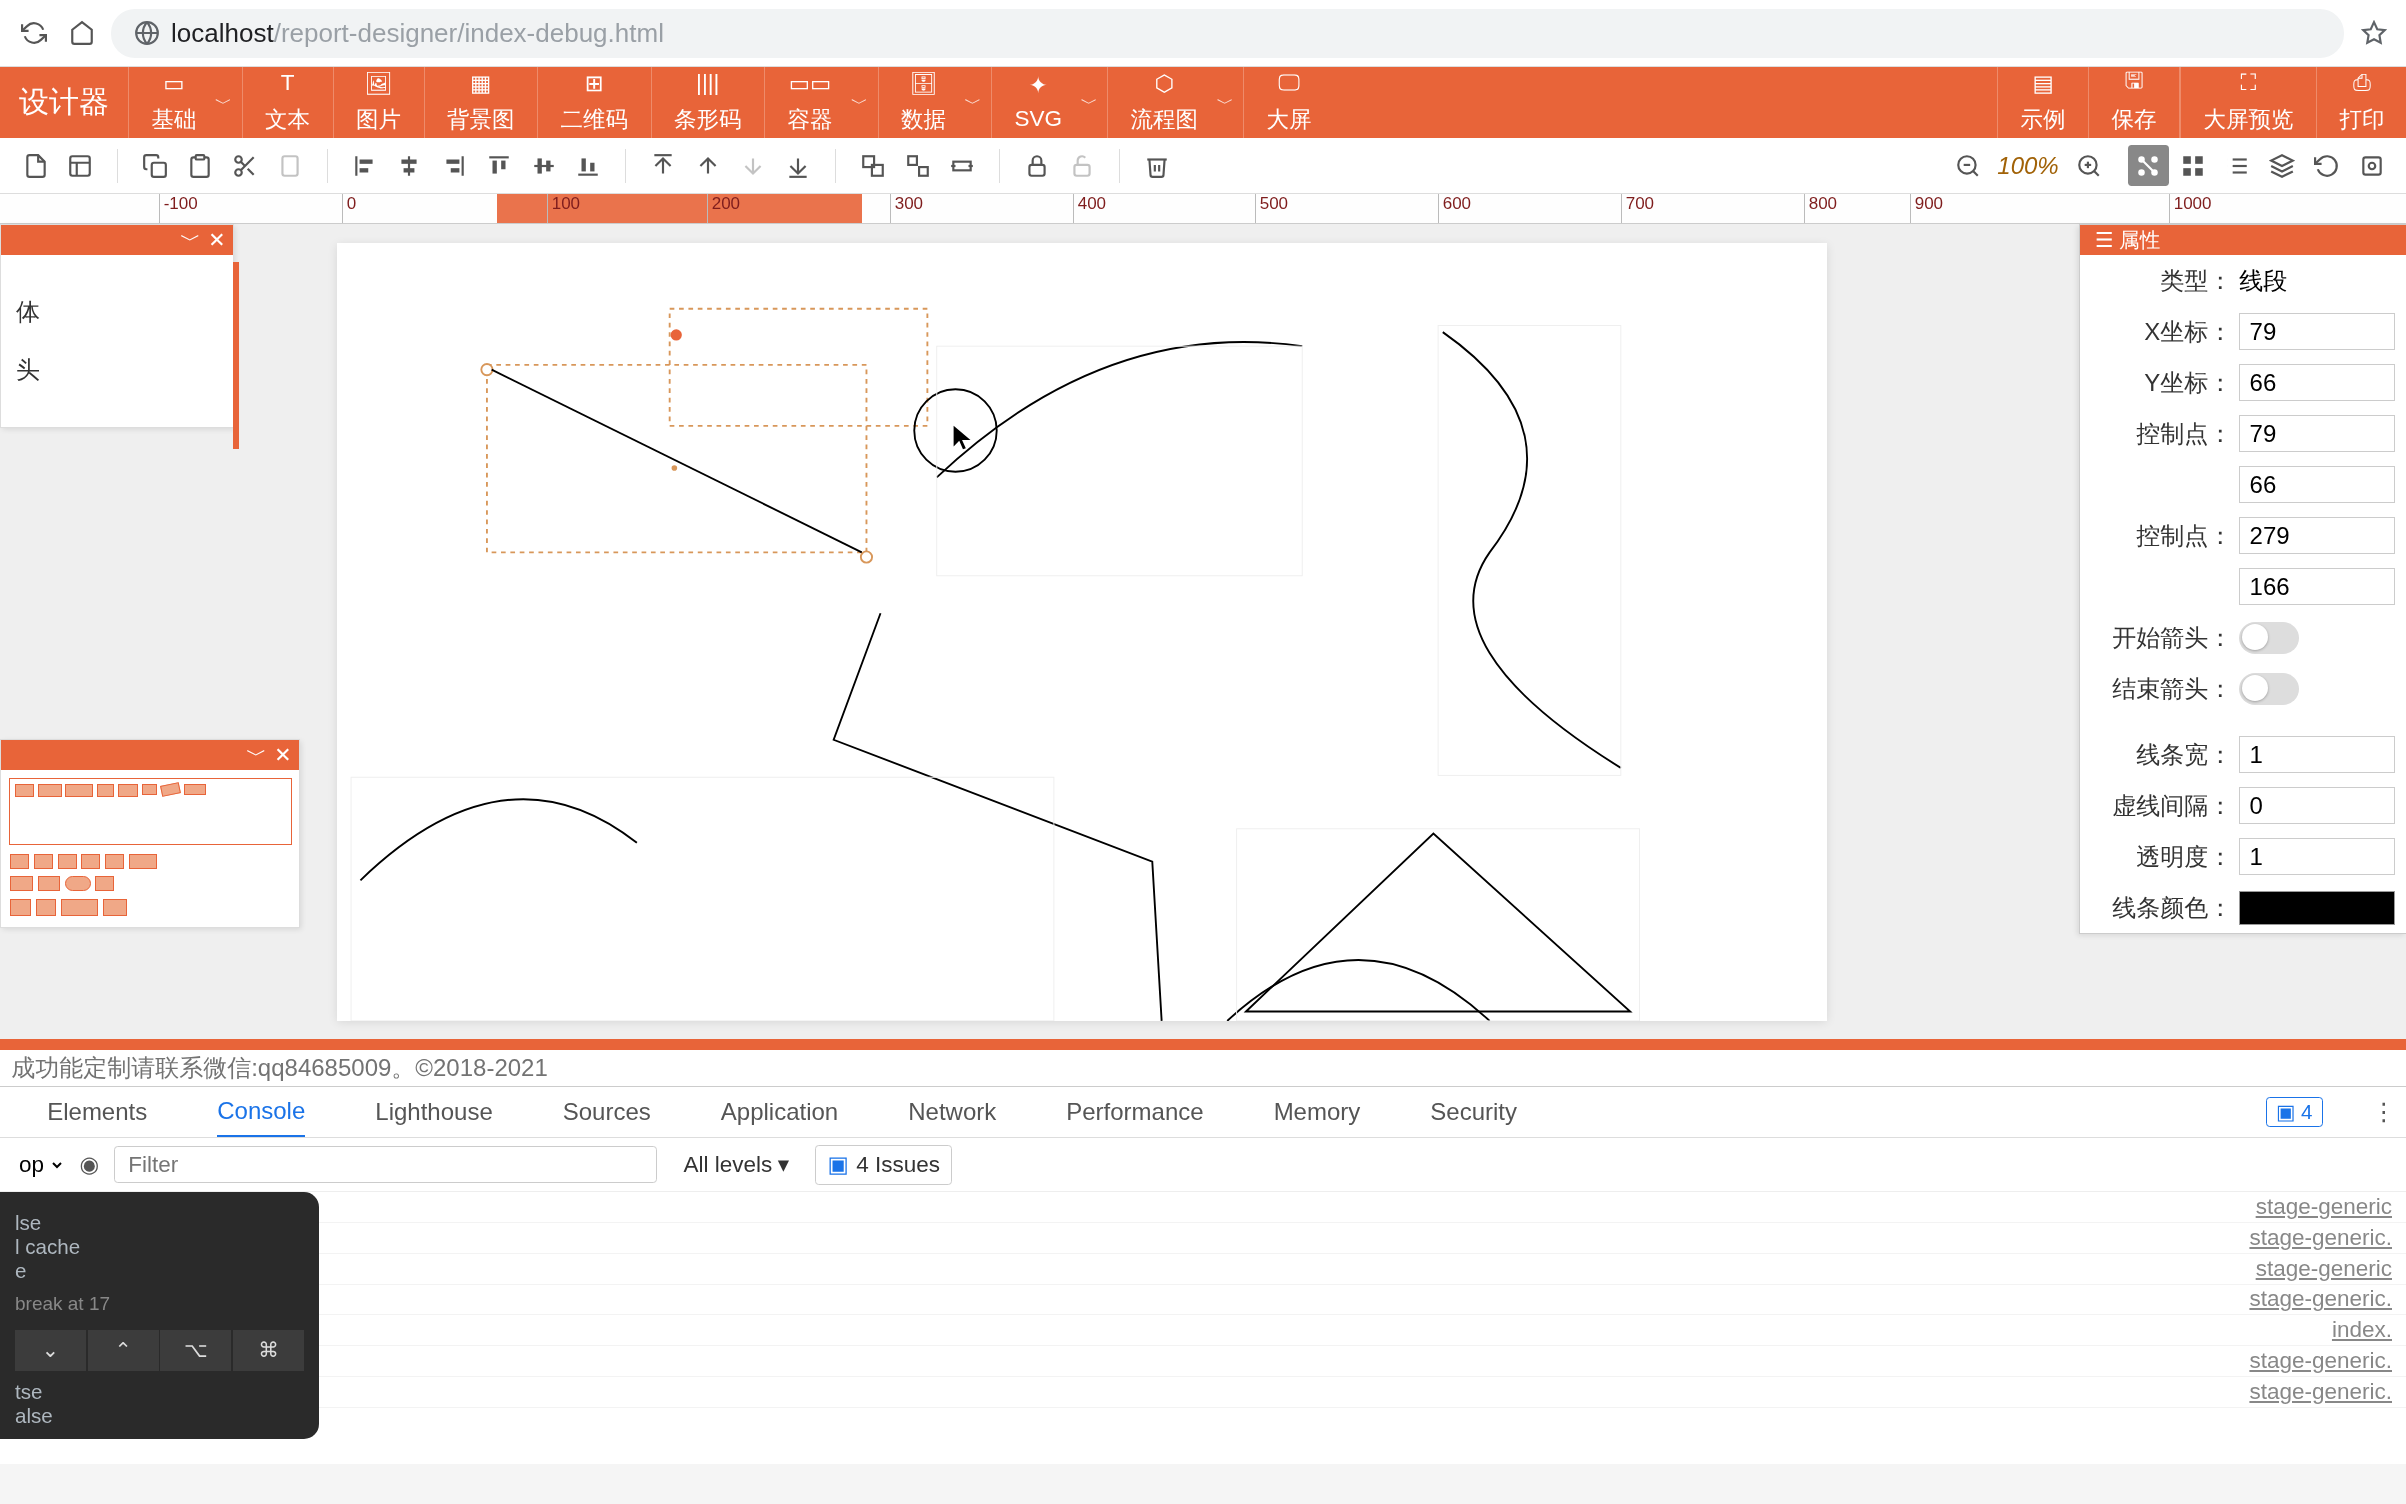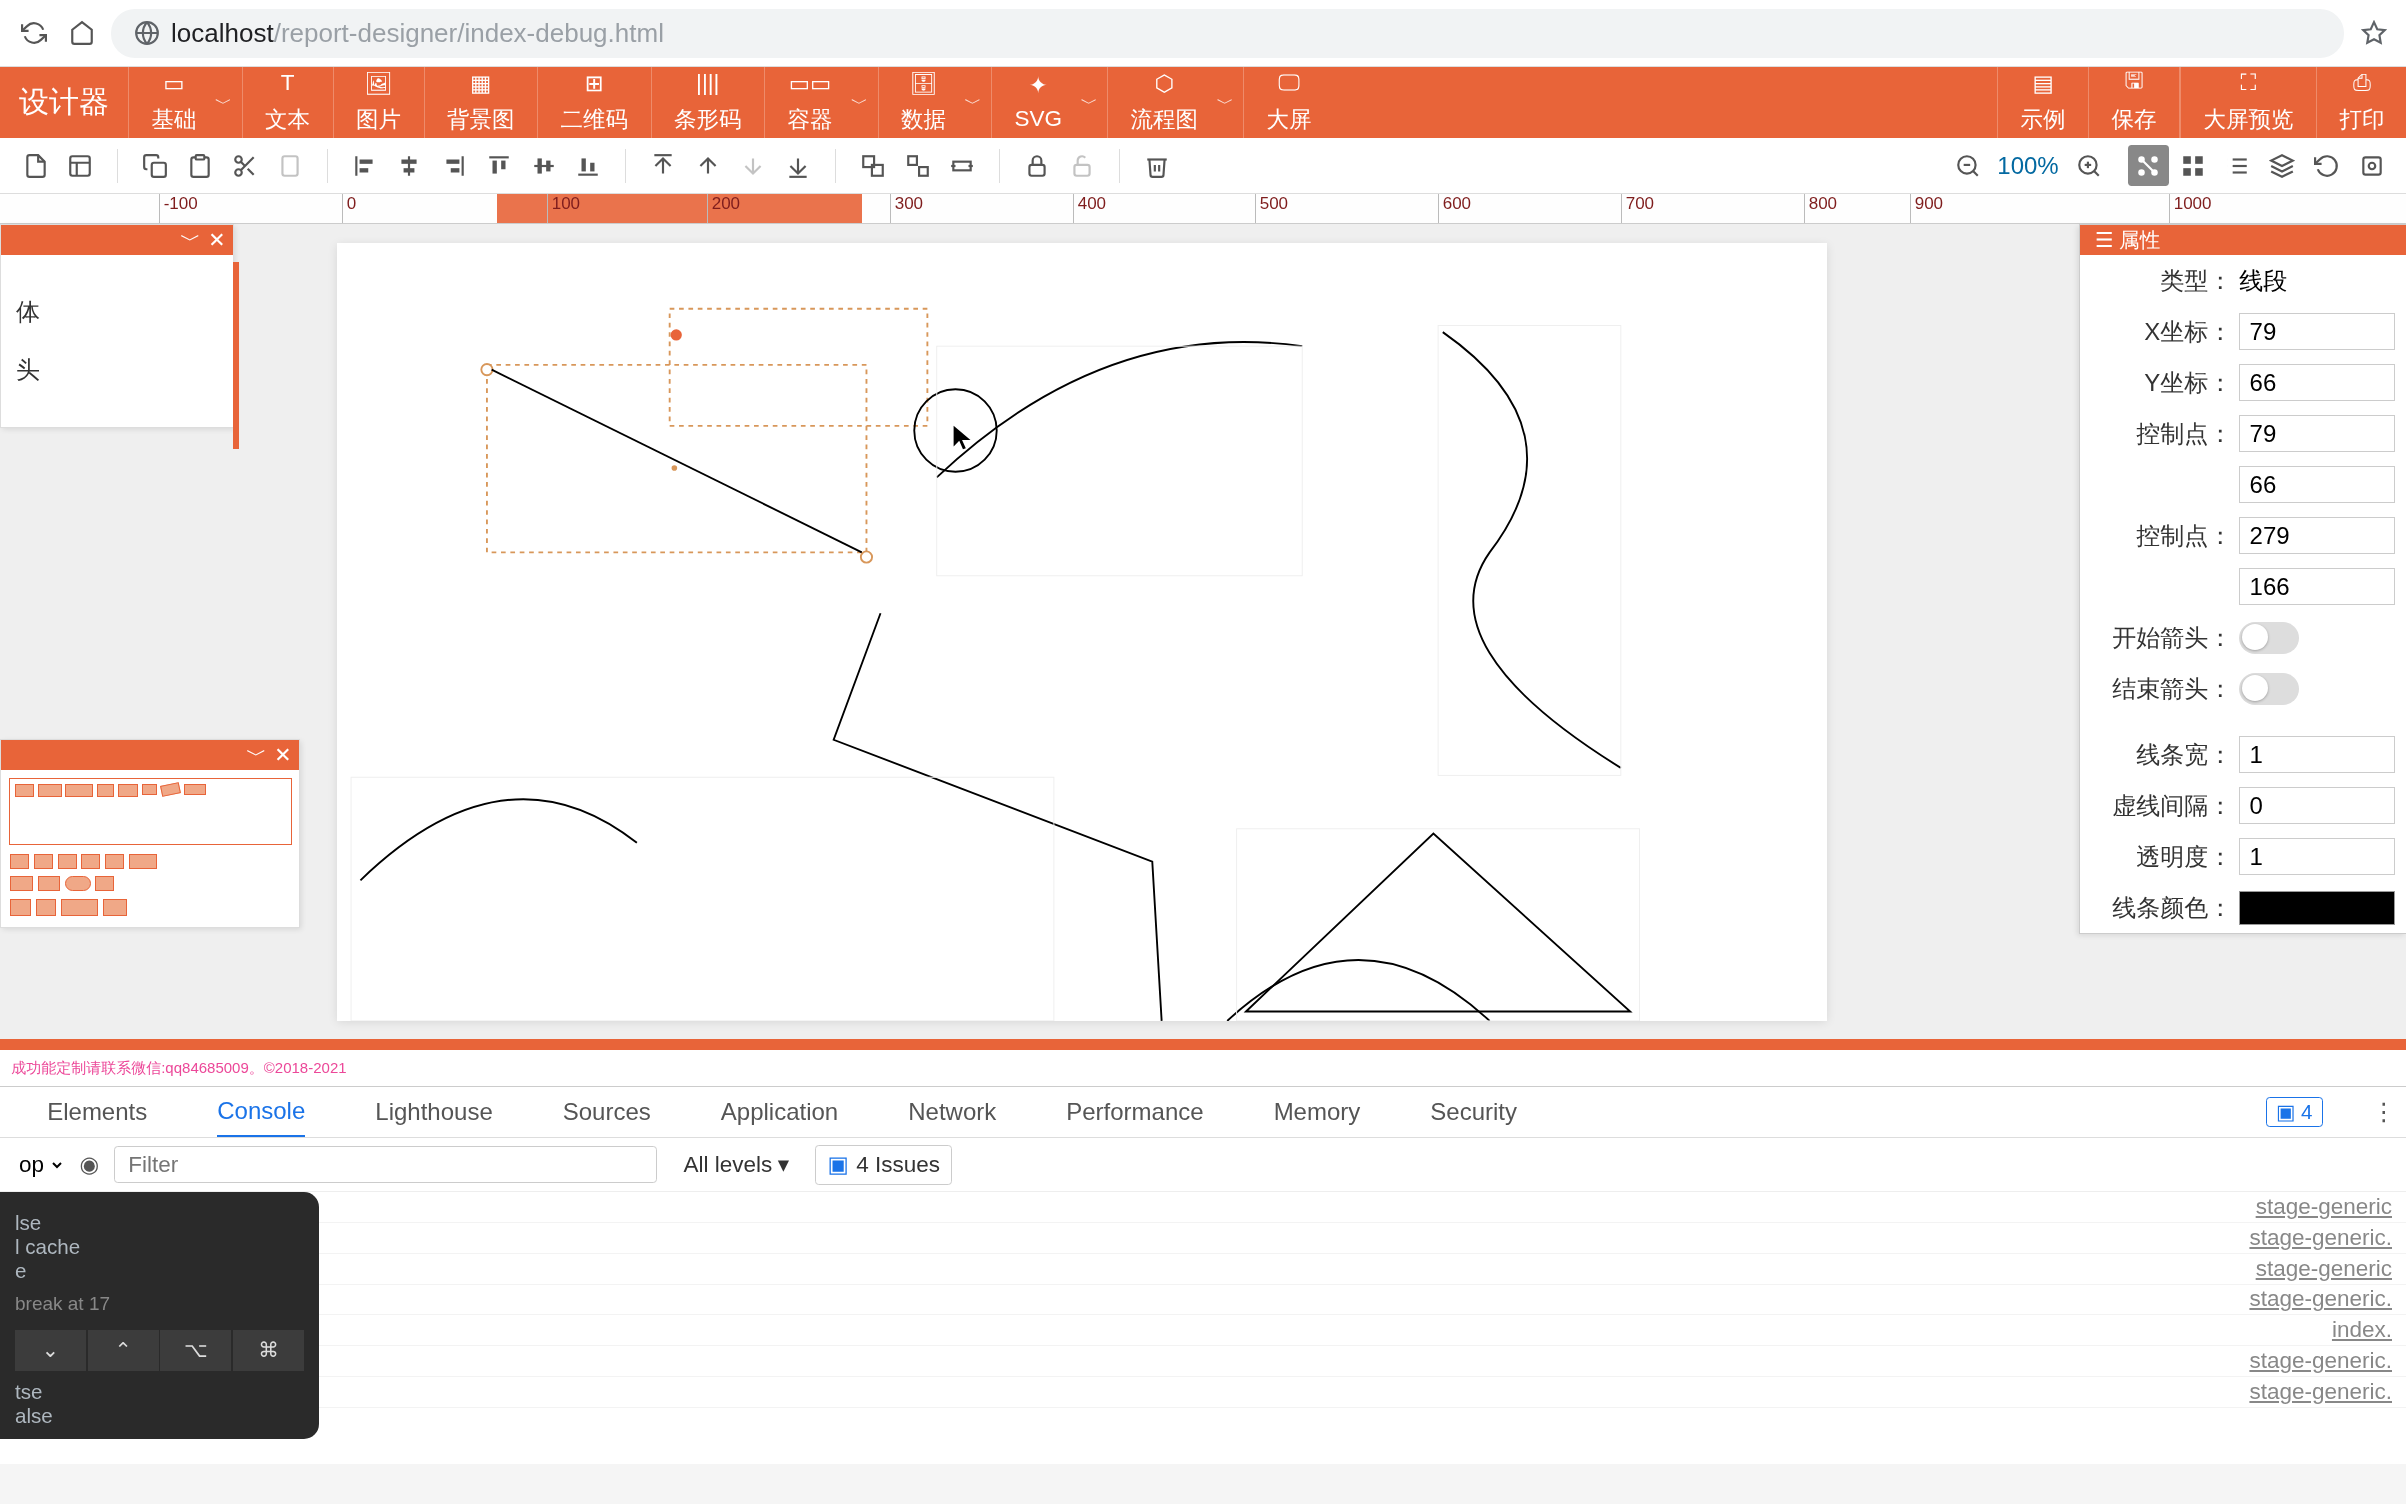--- a/index.html
+++ b/index.html
@@ -21,21 +21,21 @@
 .tb-group .lbl { font-size: 22.5px; margin-top:1.9px; }
 .tb-drop { position:absolute; right:9.4px; top:50%; transform:translateY(-50%); font-size:17px; opacity:.8; }
 .tb-spacer { flex:1; }
 
 
 .sec-tb { height: 56px; background:#fff; border-bottom:0.9px solid #ddd; display:flex; align-items:center; padding: 0 15px; gap:3.7px; }
 .sec-tb .sep { width:0.9px; height:34px; background:#ddd; margin:0 13px; }
 .sec-tb .btn { width:41px; height:41px; display:flex; align-items:center; justify-content:center; color:#555; border-radius:3.7px; }
 .sec-tb .btn.disabled { opacity:.35; }
 .sec-tb .btn.active { background:#888; color:#fff; }
-.zoom-txt { font-size:24px; color:#0369a1; margin:0 5.6px; }
+.zoom-txt { font-size:24px; color:#a16207; margin:0 5.6px;font-style:italic; }
 .right-tools { margin-left:auto; display:flex; align-items:center; gap:3.7px; }
 
 
 .ruler-h { height: 30px; background:#fefefe; border-bottom:0.9px solid #ccc; display:flex; position:relative; overflow:hidden; font-size:17px; color:#7f1d1d; }
 .ruler-h .tick { position:absolute; top:0; height:100%; border-left:0.9px solid #bbb; padding-left:3.7px; }
 .ruler-h .sel { position:absolute; top:0; height:100%; background:#e86439; opacity:.9; }
 
 
 .workspace { position:relative; height: 815px; background:#efefef; }
 .panel-head { height:30px; background:#e86439; color:#fff; display:flex; align-items:center; justify-content:flex-end; padding:0 7.5px; gap:7.5px; font-size:20.6px; }
@@ -60,21 +60,21 @@
 .props .row { display:flex; align-items:center; height:51px; padding:0 11.2px; }
 .props .row .k { width:141px; text-align:right; color:#333; font-size:24px; }
 .props .row .v { flex:1; margin-left:7px; }
 .props input[type=text] { width:100%; height:37px; border:0.9px solid #ccc; padding:0 9.4px; font-size:24px; }
 .props .switch { width:60px; height:32px; background:#ddd; border-radius:16px; position:relative; }
 .props .switch::after { content:''; position:absolute; left:2.8px; top:2.8px; width:26px; height:26px; background:#fff; border-radius:50%; box-shadow:0 0.9px 2.8px rgba(0,0,0,.3); }
 .props .color-sw { width:100%; height:34px; background:#000; border:0.9px solid #999; }
 
 
 .footer-bar { height:11.2px; background:#e86439; }
-.foot-txt { height:36px; background:#fff; padding:3.7px 11.2px; font-size:15px; color:#ec4899; display:flex; align-items:center; }
+.foot-txt { height:36px; background:#fff; padding:3.7px 11.2px; font-size:24px; color:#737373; display:flex; align-items:center; }
 
 
 .devtools { background:#fff; border-top:0.9px solid #ccc; }
 .dt-tabs { height:51px; display:flex; align-items:center; padding:0 11.2px; gap:34px; font-size:24px; color:#555; border-bottom:0.9px solid #ddd; position:relative; }
 .dt-tabs .tab.active { color:#1a73e8; border-bottom:2.8px solid #1a73e8; height:100%; display:flex; align-items:center; }
 .dt-tabs .tab { height:100%; display:flex; align-items:center;margin-left:36px; }
 .dt-badge { margin-left:auto; border:0.9px solid #1a73e8; color:#1a73e8; padding:1.9px 9.4px; border-radius:3.7px; font-size:20.6px; display:flex; align-items:center; gap:5.6px; }
 .dt-ctrl { height:54px; display:flex; align-items:center; padding:0 11.2px; gap:15px; border-bottom:0.9px solid #eee; font-size:22.5px; color:#333; }
 .dt-ctrl select { border:none; background:transparent; font-size:22.5px; padding:3.7px; }
 .dt-ctrl .eye { color:#555; }

